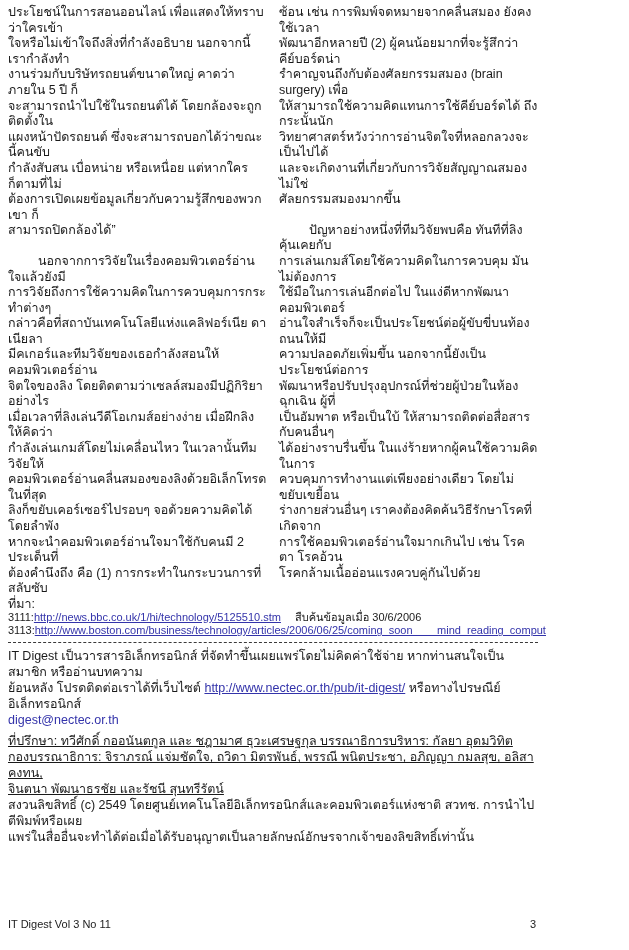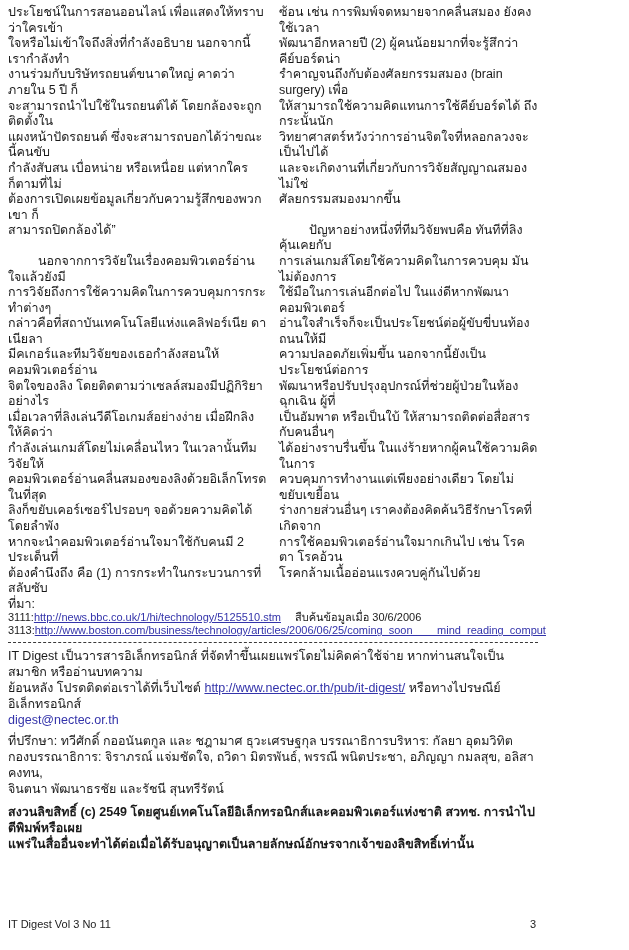--- a/index.html
+++ b/index.html
@@ -41,22 +41,22 @@
     border-top:1px dashed #3a3a3a;
   }
   
   .block{
     padding:0 8px;
     font-size:12.5px;
     line-height:16px;
     white-space:pre-line;
   }
   .about{margin-top:5px;}
-  .credits{margin-top:5px;}
-  .copyright{margin-top:7px;font-weight:bold;}
+  .credits{margin-top:5px;text-decoration:underline;}
+  .copyright{margin-top:0;}
   
   .footer{
     position:absolute;
     left:8px;right:10px;top:918px;
     display:flex;
     justify-content:space-between;
     font-size:11px;
     color:#222;
   }
 </style>

